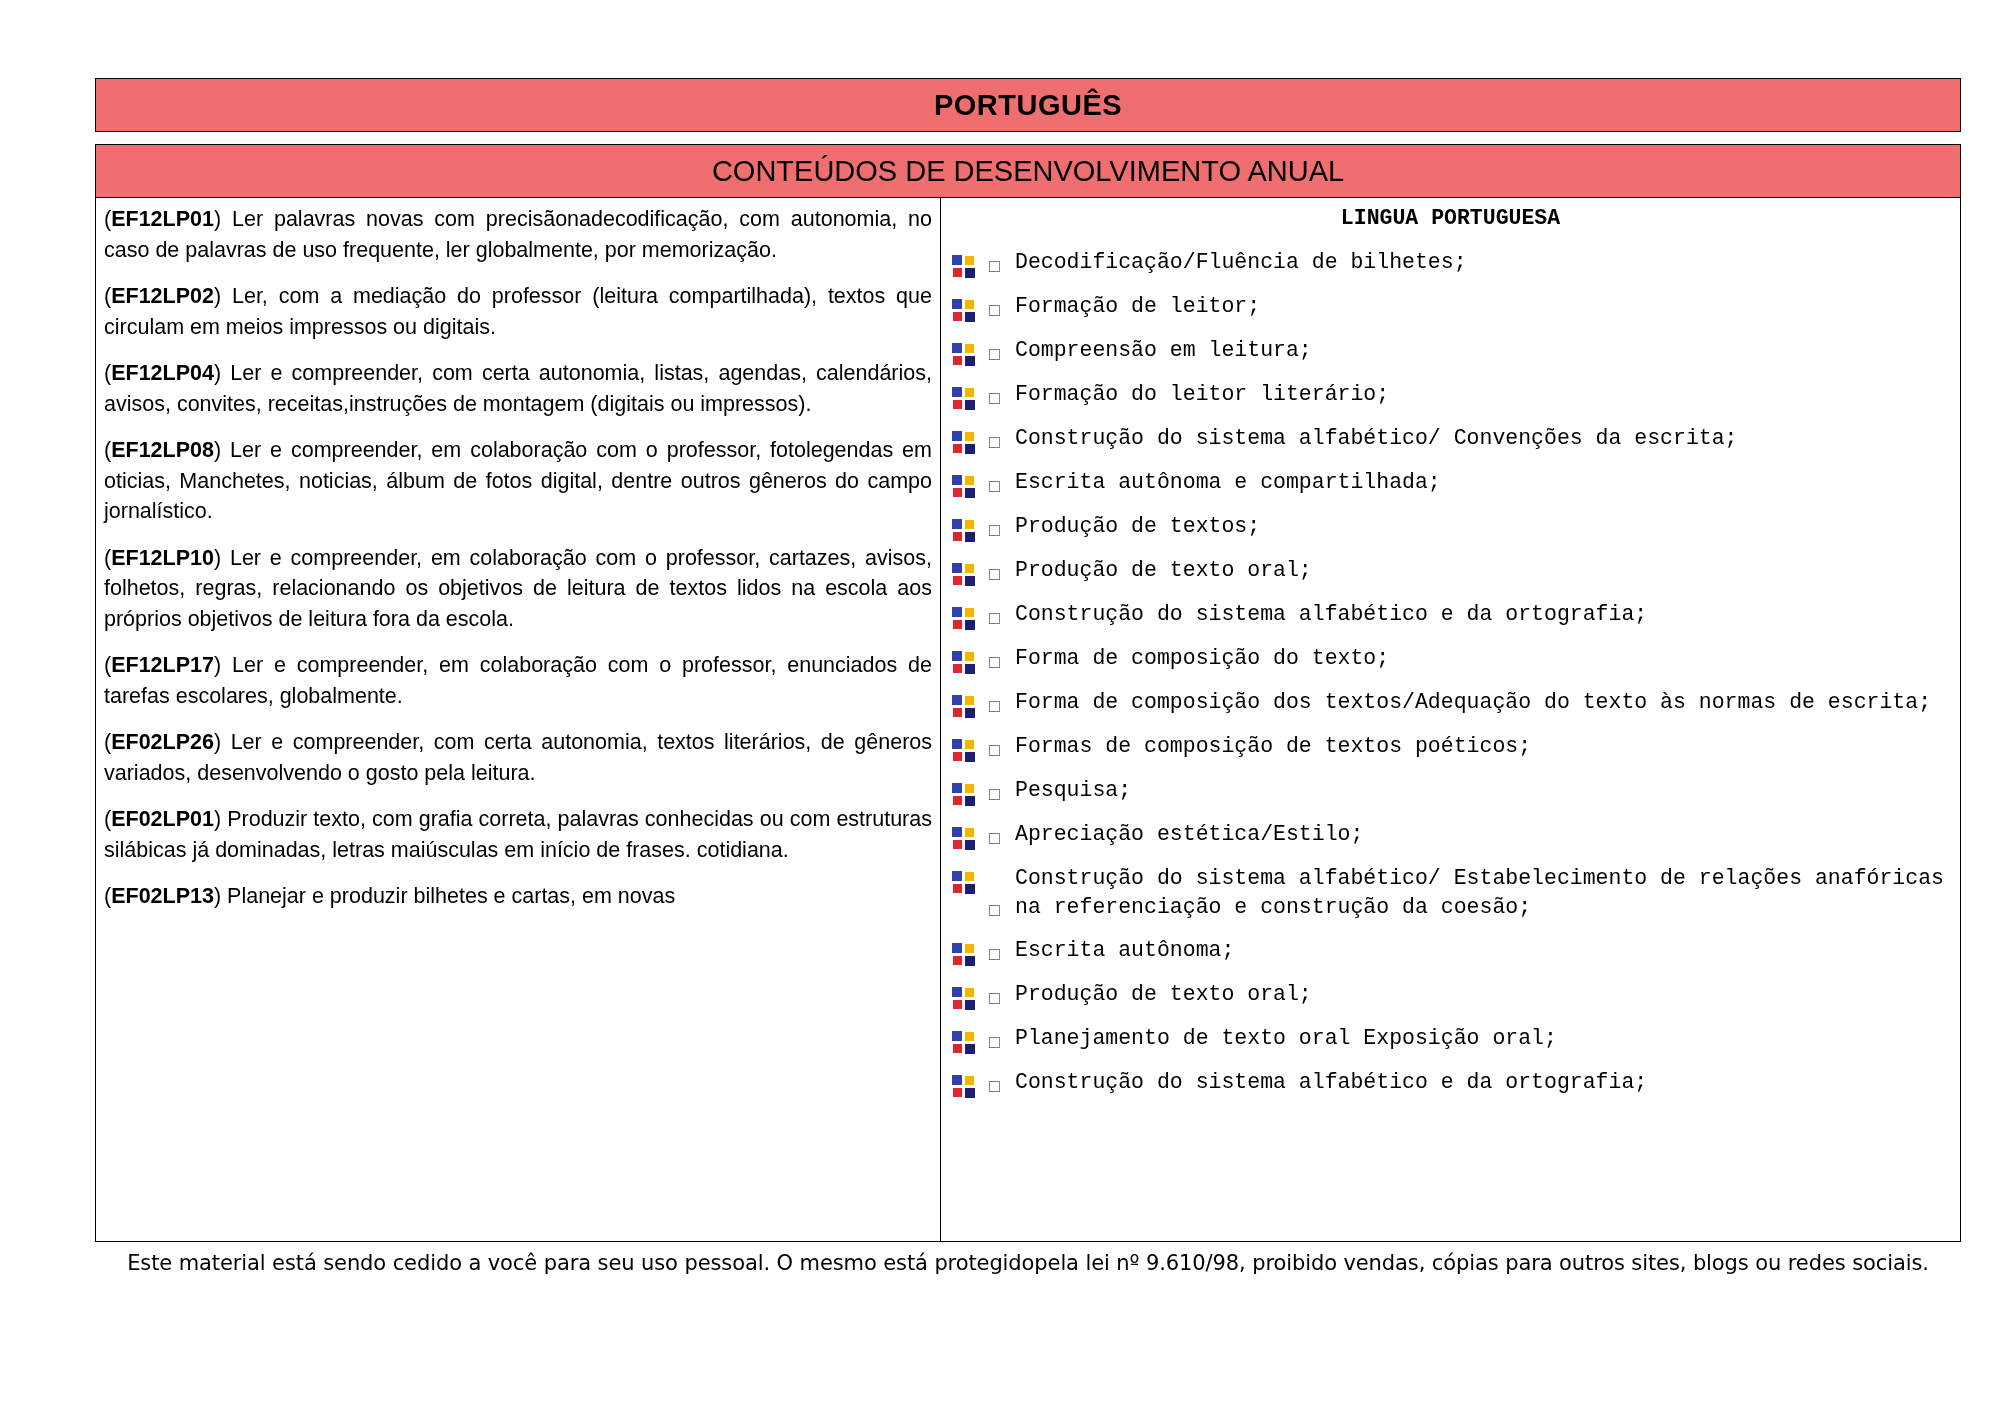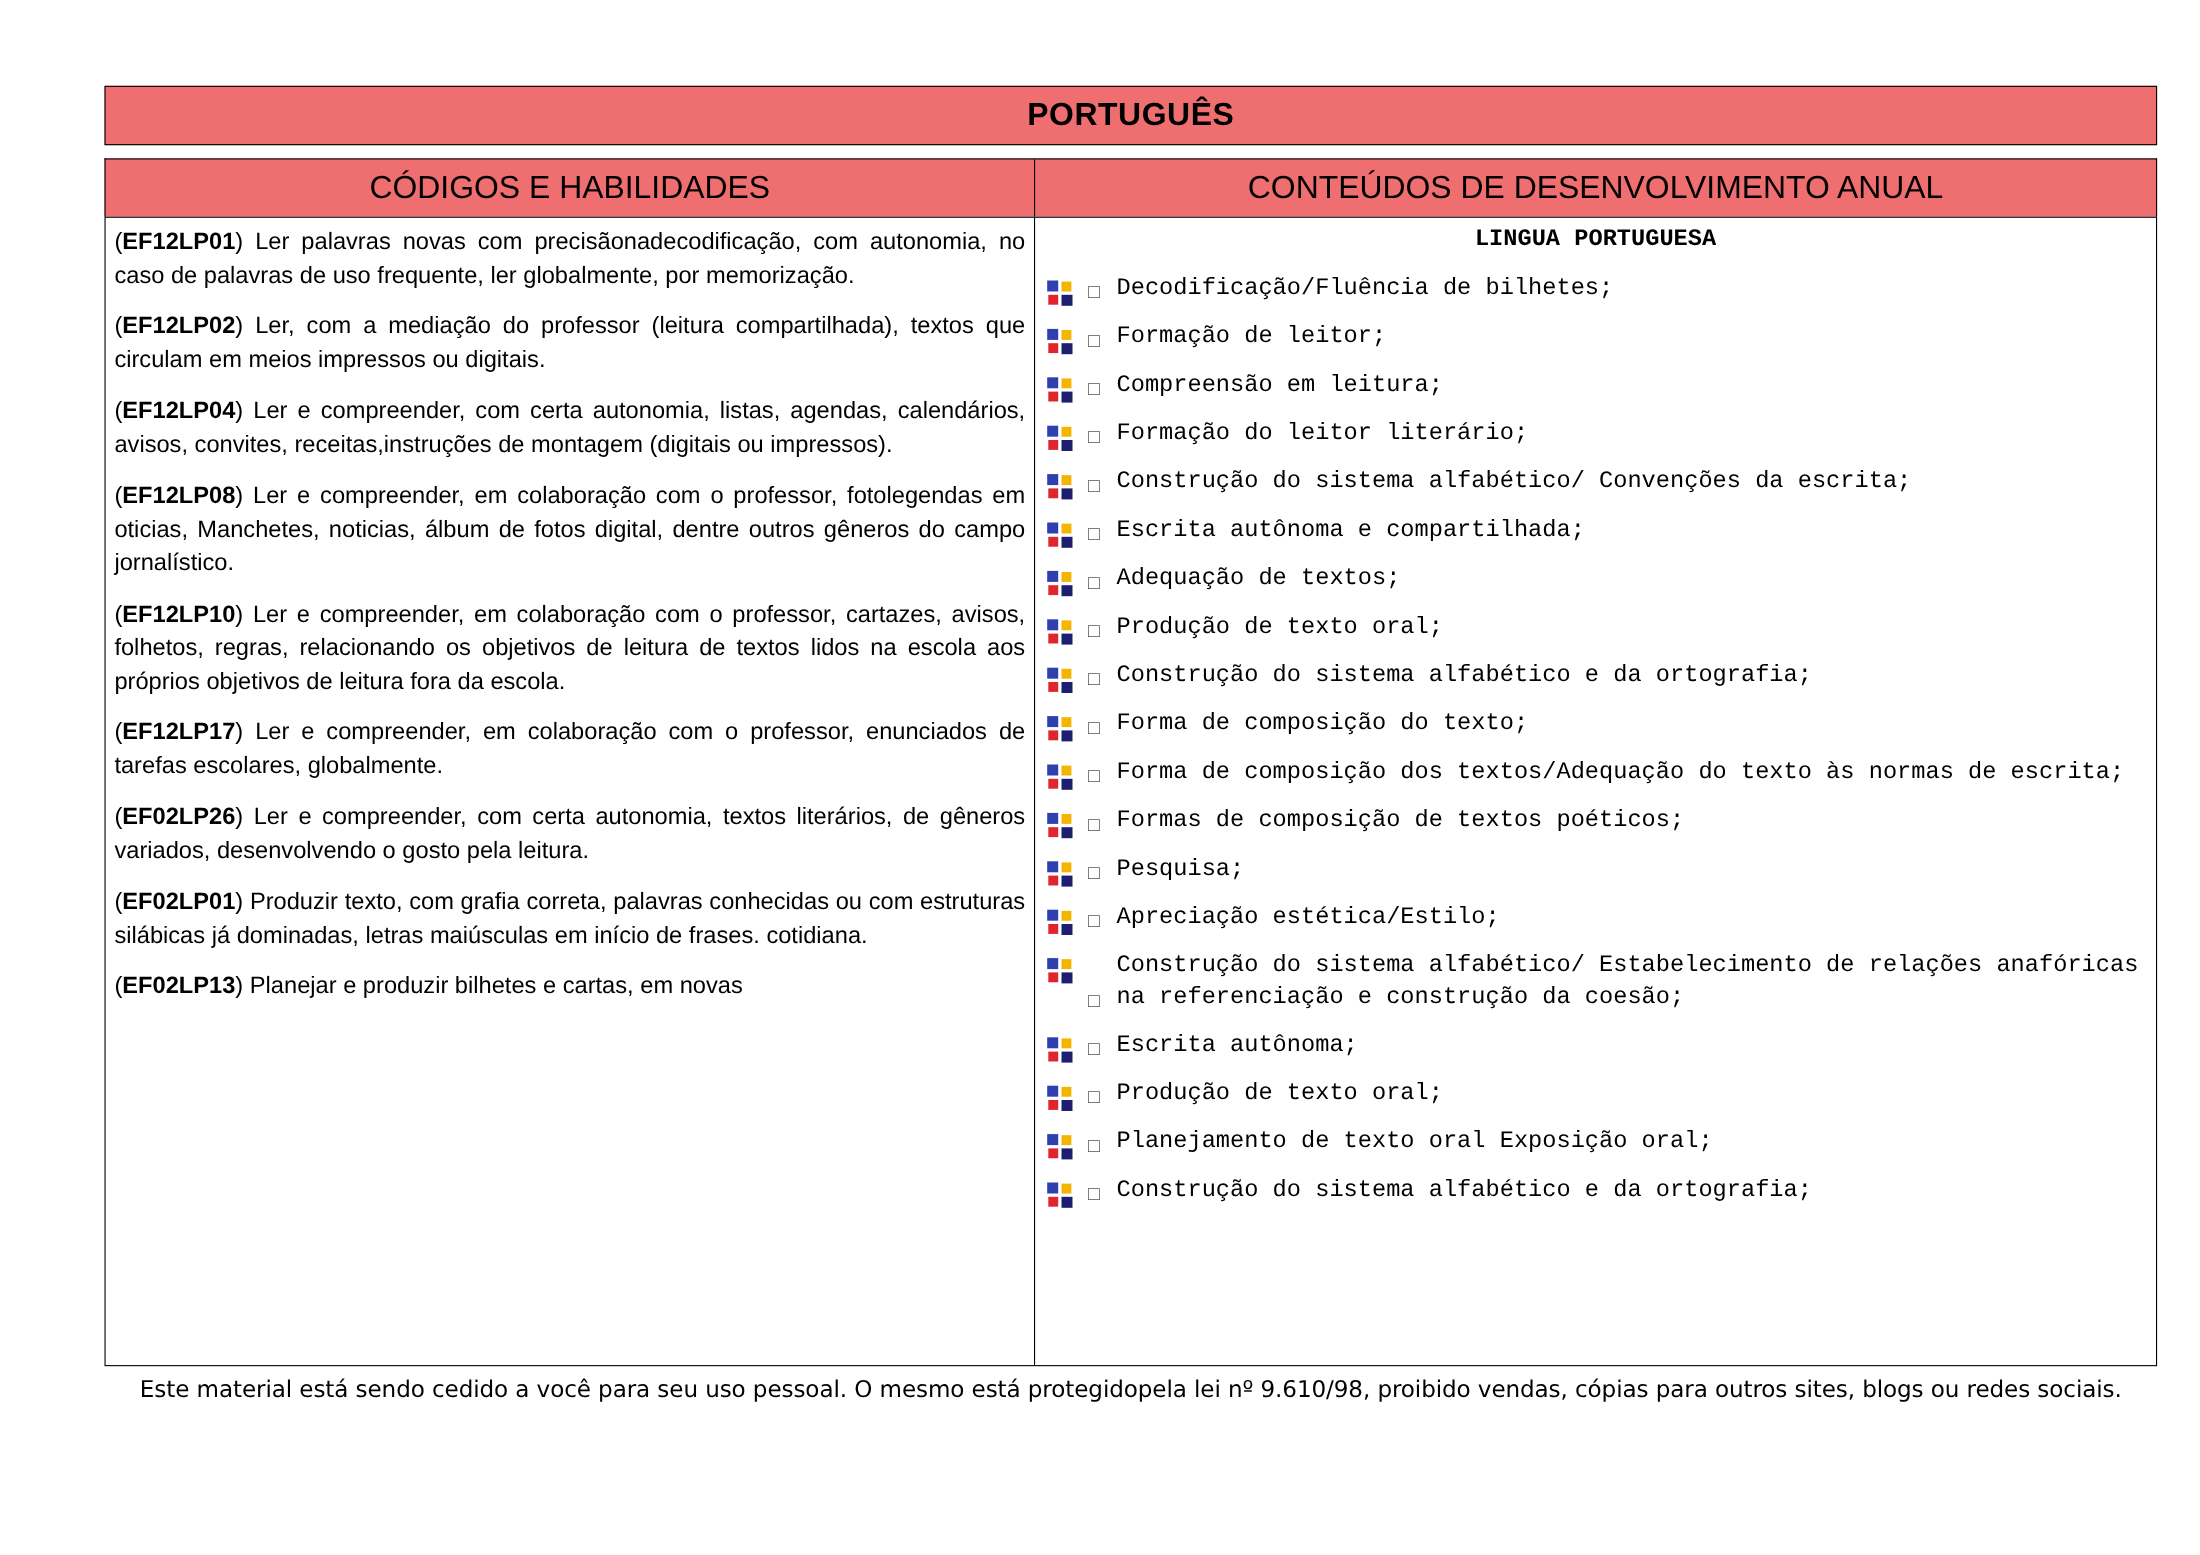--- a/index.html
+++ b/index.html
@@ -182,21 +182,20 @@
 
 <div class="page">
 
   <div class="title-bar">
     <span class="title-text">PORTUGUÊS</span>
   </div>
 
   <div class="gap"></div>
 
   <div class="header-row">
-    <div class="header-cell left">CÓDIGOS E HABILIDADES</div>
     <div class="header-cell right">CONTEÚDOS DE DESENVOLVIMENTO ANUAL</div>
   </div>
 
   <div class="body-row">
 
     <div class="col-left">
 
       <p class="hab first">(<span class="code">EF12LP01</span><span>) Ler palavras novas com precisãonadecodificação, com autonomia, no caso de palavras de uso frequente, ler globalmente, por memorização.</span></p>
 
       <p class="hab">(<span class="code">EF12LP02</span><span>) Ler, com a mediação do professor (leitura compartilhada), textos que circulam em meios impressos ou digitais.</span></p>
@@ -302,21 +301,21 @@
       <div class="conteudo-item">
         <span class="bullet-icon">
             <span class="b1"></span>
             <span class="b2"></span>
             <span class="b3"></span>
             <span class="b4"></span>
             <span class="cross-v"></span>
             <span class="cross-h"></span>
           </span>
         <span class="box-glyph">□</span>
-        <span class="conteudo-text">Adequação de textos;</span>
+        <span class="conteudo-text">Produção de textos;</span>
       </div>
 
       <div class="conteudo-item">
         <span class="bullet-icon">
             <span class="b1"></span>
             <span class="b2"></span>
             <span class="b3"></span>
             <span class="b4"></span>
             <span class="cross-v"></span>
             <span class="cross-h"></span>

